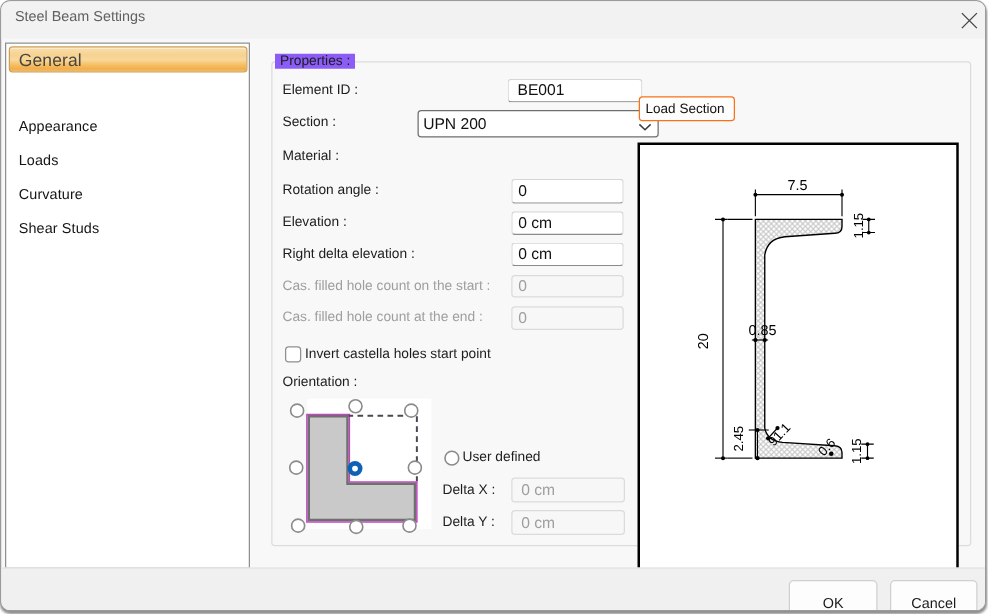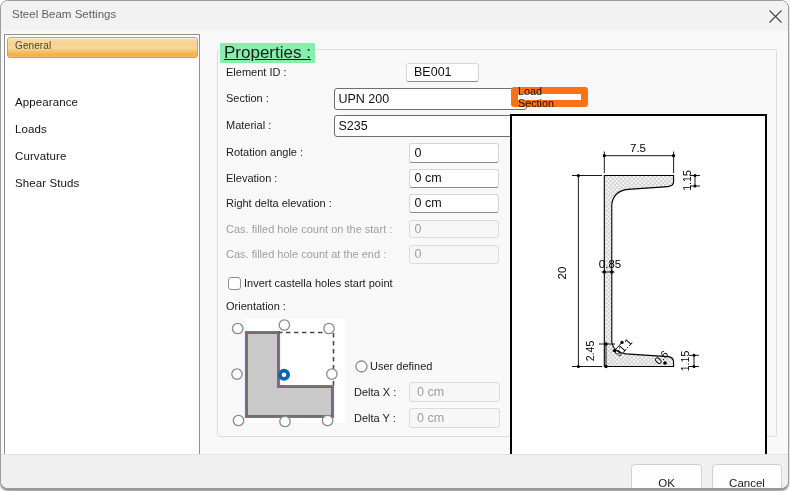--- a/index.html
+++ b/index.html
@@ -4,31 +4,31 @@
 <style>
 * { margin:0; padding:0; box-sizing:border-box; }
 html,body { width:790px; height:491px; background:#fff; font-family:"Liberation Sans", sans-serif; }
 #dlg { position:absolute; left:0; top:0; width:789px; height:489px; background:#f8f8f8; border:1px solid #9b9b9b; border-radius:8px; overflow:hidden; box-shadow:0 2px 2px rgba(0,0,0,0.45);padding-left:36px; }
 #title { position:absolute; left:11px; top:7px; font-size:11.5px; color:#606060; }
 #close { position:absolute; left:767px; top:8px; }
 #list { position:absolute; left:3px; top:33px; width:196px; height:421px; background:#fff; border:1px solid #909090; }
 #sel { position:absolute; left:6px; top:35.5px; width:191px; height:21.5px; border:1px solid #cda05a; border-radius:3px; box-shadow:inset 0 1px 0 rgba(255,255,255,0.55);
   background:linear-gradient(#fadfae 0%, #f7d291 32%, #f9d89b 52%, #f5c167 72%, #f2ae4a 90%, #f5ba60 100%); }
 .nav { position:absolute; left:14px; font-size:11.5px; color:#141414; font-weight:400; letter-spacing:0.1px;margin-top:28px; }
-#navgen { position:absolute; left:14px; top:39px; font-size:10px; color:#49453f; font-weight:400; letter-spacing:0.1px; }
+#navgen { position:absolute; left:14px; top:39px; font-size:14px; color:#49453f; font-weight:400; letter-spacing:0.1px; }
 #grp { position:absolute; left:216px; top:48px; width:560px; height:388px; border:1px solid #dcdcdc; border-radius:3px; }
-#grplbl { position:absolute; left:219px; top:42px; font-size:17px; color:#1c1c1c; background:#86efac; padding:0 4px;text-decoration:underline; }
+#grplbl { position:absolute; left:219px; top:42px; font-size:11px; color:#1c1c1c; background:#8b5cf6; padding:0 4px; }
 .lbl { position:absolute; left:225px; font-size:11px; color:#1c1c1c; white-space:nowrap; }
 .lbl.dis { color:#9e9e9e; }
 .inp { position:absolute; left:408px; width:90px; height:19.5px; background:#fff; border:1px solid #d6d6d6; border-bottom-color:#8b8b8b; border-radius:3px; font-size:12.5px; color:#111; padding-left:4.5px; display:flex; align-items:center; }
 .inp.dis { background:#f7f7f7; border-color:#dbdbdb; border-bottom-color:#dbdbdb; color:#9e9e9e; }
 .combo { position:absolute; left:333px; width:193px; height:22px; background:#fff; border:1px solid #6e6e6e; border-radius:3px; font-size:12.5px; color:#111; padding-left:3.5px; display:flex; align-items:center; }
 .chev { position:absolute; right:5px; top:10.5px; }
 #chk { position:absolute; left:226.5px; top:276px; width:13px; height:12.5px; background:#fff; border:1px solid #8f8f8f; border-radius:3px; }
-#loadbtn { position:absolute; left:510px; top:86px; width:77px; height:20px; background:#fdfdfd; border:7px solid #f97316; border-radius:3px; font-size:10.8px; color:#111; display:flex; align-items:center; justify-content:center; padding-right:3px; }
+#loadbtn { position:absolute; left:510px; top:76px; width:77px; height:20px; background:#fdfdfd; border:1px solid #f97316; border-radius:3px; font-size:10.8px; color:#111; display:flex; align-items:center; justify-content:center; padding-right:3px; }
 #preview { position:absolute; left:509px; top:113px; width:257px; height:366px; background:#fff; border:2px solid #000; }
 #footer { position:absolute; left:0; top:453px; width:789px; height:36px; background:#f0f0f0; border-top:1px solid #e2e2e2; }
 .btn { position:absolute; top:463px; height:37px; background:#fdfdfd; border:1px solid #d0d0d0; border-radius:4px; font-size:11.5px; color:#1b1b1b; display:flex; align-items:center; justify-content:center; }
 #ok { left:630px; width:71px; }
 #cancel { left:711px; width:70px; }
 .deltainp { position:absolute; left:408px; width:91px; height:19.5px; background:#f7f7f7; border:1px solid #dbdbdb; border-radius:3px; font-size:12.5px; color:#9e9e9e; padding-left:7px; display:flex; align-items:center; }
 .dlbl { position:absolute; left:353px; font-size:11px; color:#1c1c1c; }
 </style>
 </head>
 <body>
@@ -44,31 +44,28 @@
   <div id="navgen">General</div>
   <div class="nav" style="top:67px">Appearance</div>
   <div class="nav" style="top:94px">Loads</div>
   <div class="nav" style="top:121px">Curvature</div>
   <div class="nav" style="top:148px">Shear Studs</div>
 
   <div id="grp"></div>
   <div id="grplbl">Properties :</div>
 
   <div class="lbl" style="top:65px">Element ID :</div>
-  <div class="inp" style="top:61.5px; left:405px; width:73px; padding-left:7px">BE001</div>
+  <div class="inp" style="top:61.5px; left:405px; width:108px; padding-left:7px">BE001</div>
 
   <div class="lbl" style="top:91px">Section :</div>
   <div class="combo" style="top:86.5px">UPN 200<svg class="chev" width="10" height="6">
         <path d="M0.5 0.5 L5 4.8 L9.5 0.5" stroke="#3a3a3a" stroke-width="1.15" fill="none"></path>
       </svg></div>
 
   <div class="lbl" style="top:118px">Material :</div>
-  <div class="combo" style="top:113.5px">S235<svg class="chev" width="10" height="6">
-        <path d="M0.5 0.5 L5 4.8 L9.5 0.5" stroke="#3a3a3a" stroke-width="1.15" fill="none"></path>
-      </svg></div>
 
   <div class="lbl" style="top:145px">Rotation angle :</div>
   <div class="inp" style="top:142px">0</div>
 
   <div class="lbl" style="top:171px">Elevation :</div>
   <div class="inp" style="top:167.5px">0 cm</div>
 
   <div class="lbl" style="top:196px">Right delta elevation :</div>
   <div class="inp" style="top:192.5px">0 cm</div>
 

